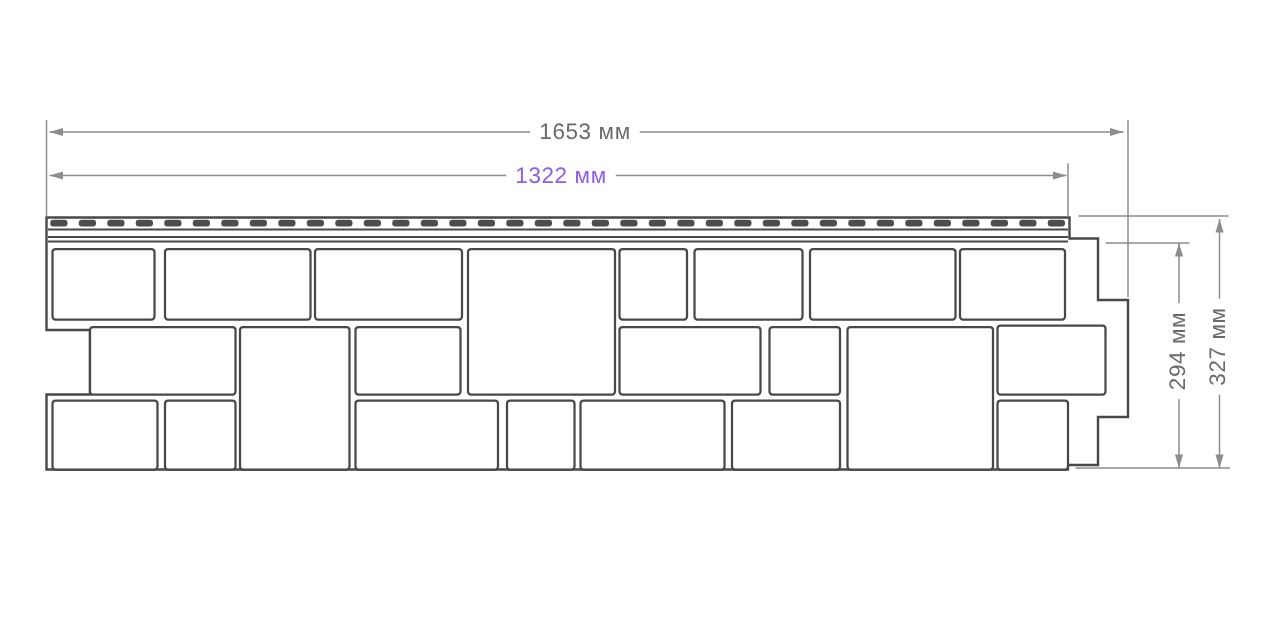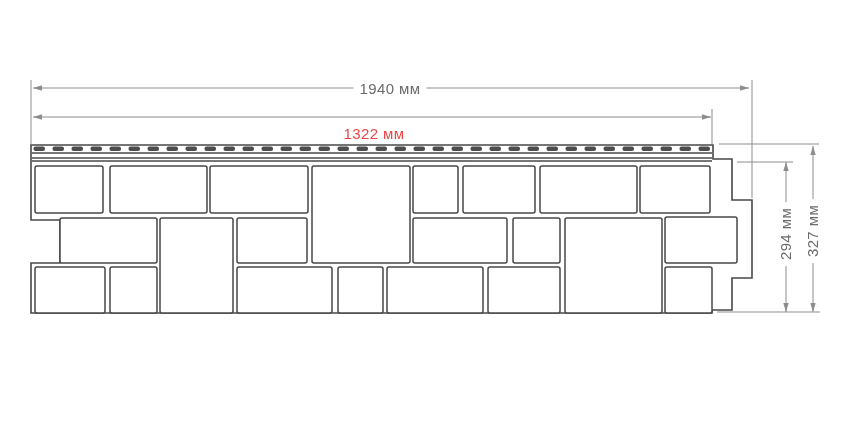--- a/index.html
+++ b/index.html
@@ -91,17 +91,17 @@
       <polygon points="33,117 42,114.3 42,119.7" fill="#8d8d8d"></polygon>
       <polygon points="711,117 702,119.7 702,114.3" fill="#8d8d8d"></polygon>
       <line x1="786" y1="162" x2="786" y2="312" stroke="#8d8d8d" stroke-width="1"></line>
       <polygon points="786,162 788.7,171 783.3,171" fill="#8d8d8d"></polygon>
       <polygon points="786,312 783.3,303 788.7,303" fill="#8d8d8d"></polygon>
       <line x1="813" y1="146" x2="813" y2="312" stroke="#8d8d8d" stroke-width="1"></line>
       <polygon points="813,146 815.7,155 810.3,155" fill="#8d8d8d"></polygon>
       <polygon points="813,312 810.3,303 815.7,303" fill="#8d8d8d"></polygon>
     </svg>
 
-  <div class="dim-label" style="left: 390px; top: 89px; color: rgb(107, 107, 107);">1940 мм</div>
-  <div class="dim-label" style="left: 374px; top: 134px; color: #ef4444;">1322 мм</div>
+  <div class="dim-label" style="left: 390px; top: 89px; color: rgb(107, 107, 107);">1653 мм</div>
+  <div class="dim-label" style="left: 374px; top: 118px; color: #8b5cf6;">1322 мм</div>
   <div class="dim-label vert" style="left: 786px; top: 234px; color: rgb(107, 107, 107);">294 мм</div>
   <div class="dim-label vert" style="left: 813px; top: 231px; color: rgb(107, 107, 107);">327 мм</div>
 </div>
 
 </body></html>

